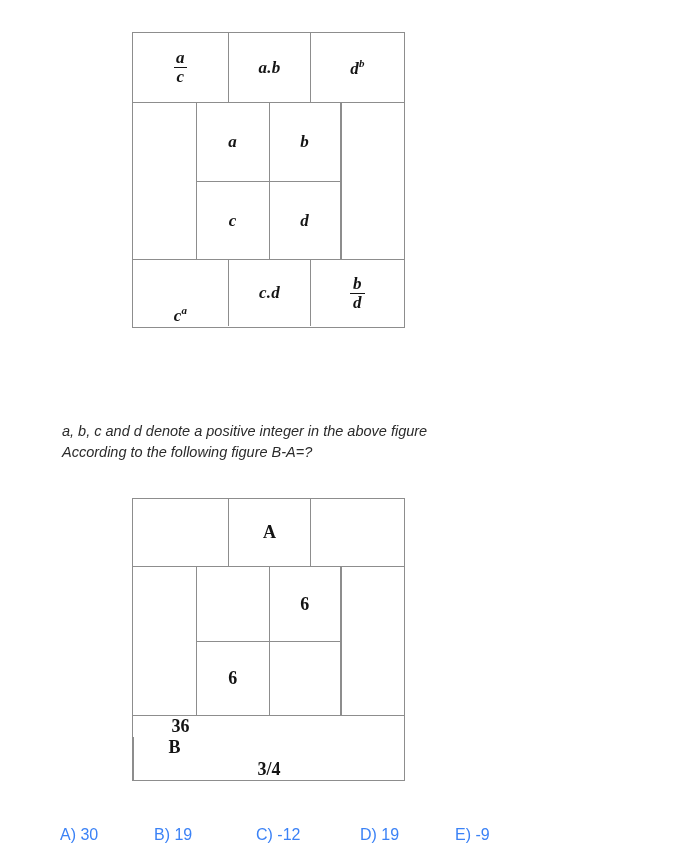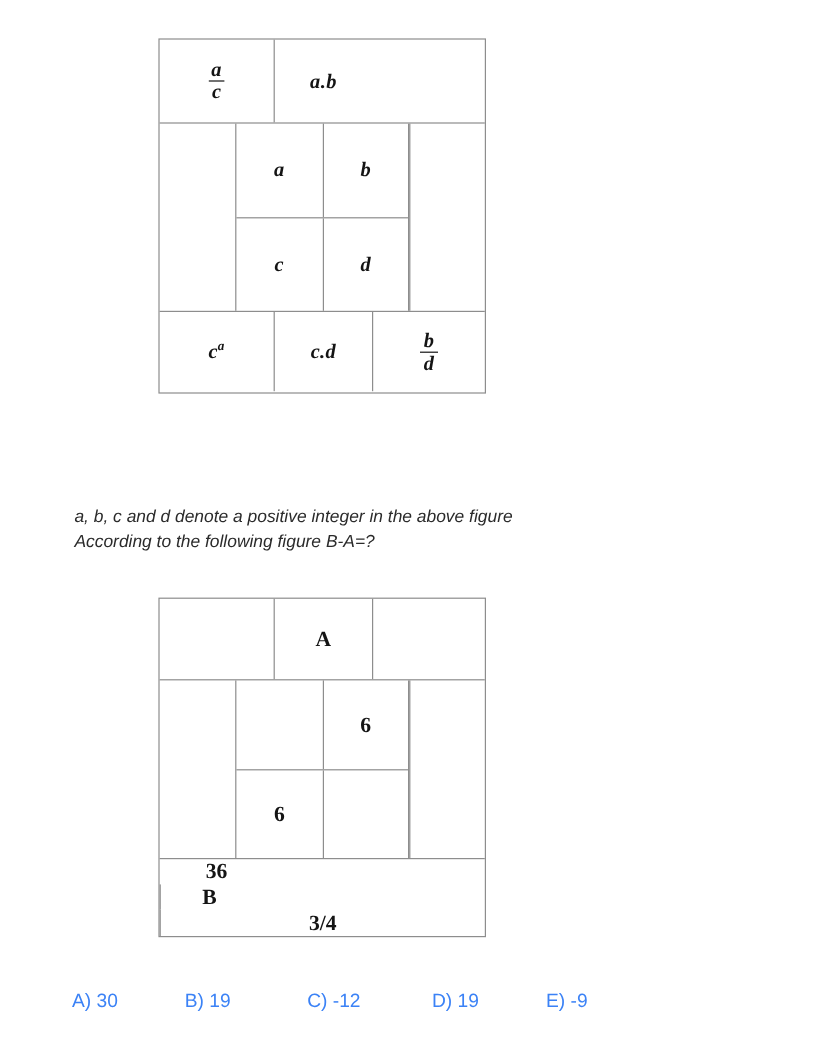--- a/index.html
+++ b/index.html
@@ -164,20 +164,23 @@
   <div class="fig-row row-top" style="height:70px;">
     <div class="cell" style="width:95px;">
       <span class="mathi frac">
         <span class="num">a</span>
         <span class="den">c</span>
       </span>
     </div>
     <div class="cell vline" style="width:82px;">
       <span class="mathi">a.b</span>
     </div>
+    <div class="cell vline" style="flex:1;">
+      <span class="mathi"><span>d</span><span class="sup">b</span></span>
+    </div>
   </div>
 
   <div class="mid-band" style="height:156px;">
     <div class="mid-side" style="width:63px;"></div>
     <div class="inner-grid" style="width:145px;">
       <div class="inner-row">
         <div class="inner-cell">
           <span class="mathi">a</span>
         </div>
         <div class="inner-cell divider">
@@ -190,21 +193,21 @@
         </div>
         <div class="inner-cell divider">
           <span class="mathi">d</span>
         </div>
       </div>
     </div>
     <div class="mid-side right" style="flex:1;"></div>
   </div>
 
   <div class="fig-row row-bottom" style="height:67px;">
-    <div class="cell" style="width:95px;">
+    <div class="cell" style="width:95px;align-items:flex-end;">
       <span class="mathi"><span>c</span><span class="sup">a</span></span>
     </div>
     <div class="cell vline" style="width:82px;">
       <span class="mathi">c.d</span>
     </div>
     <div class="cell vline" style="flex:1;">
       <span class="mathi frac">
         <span class="num">b</span>
         <span class="den">d</span>
       </span>

